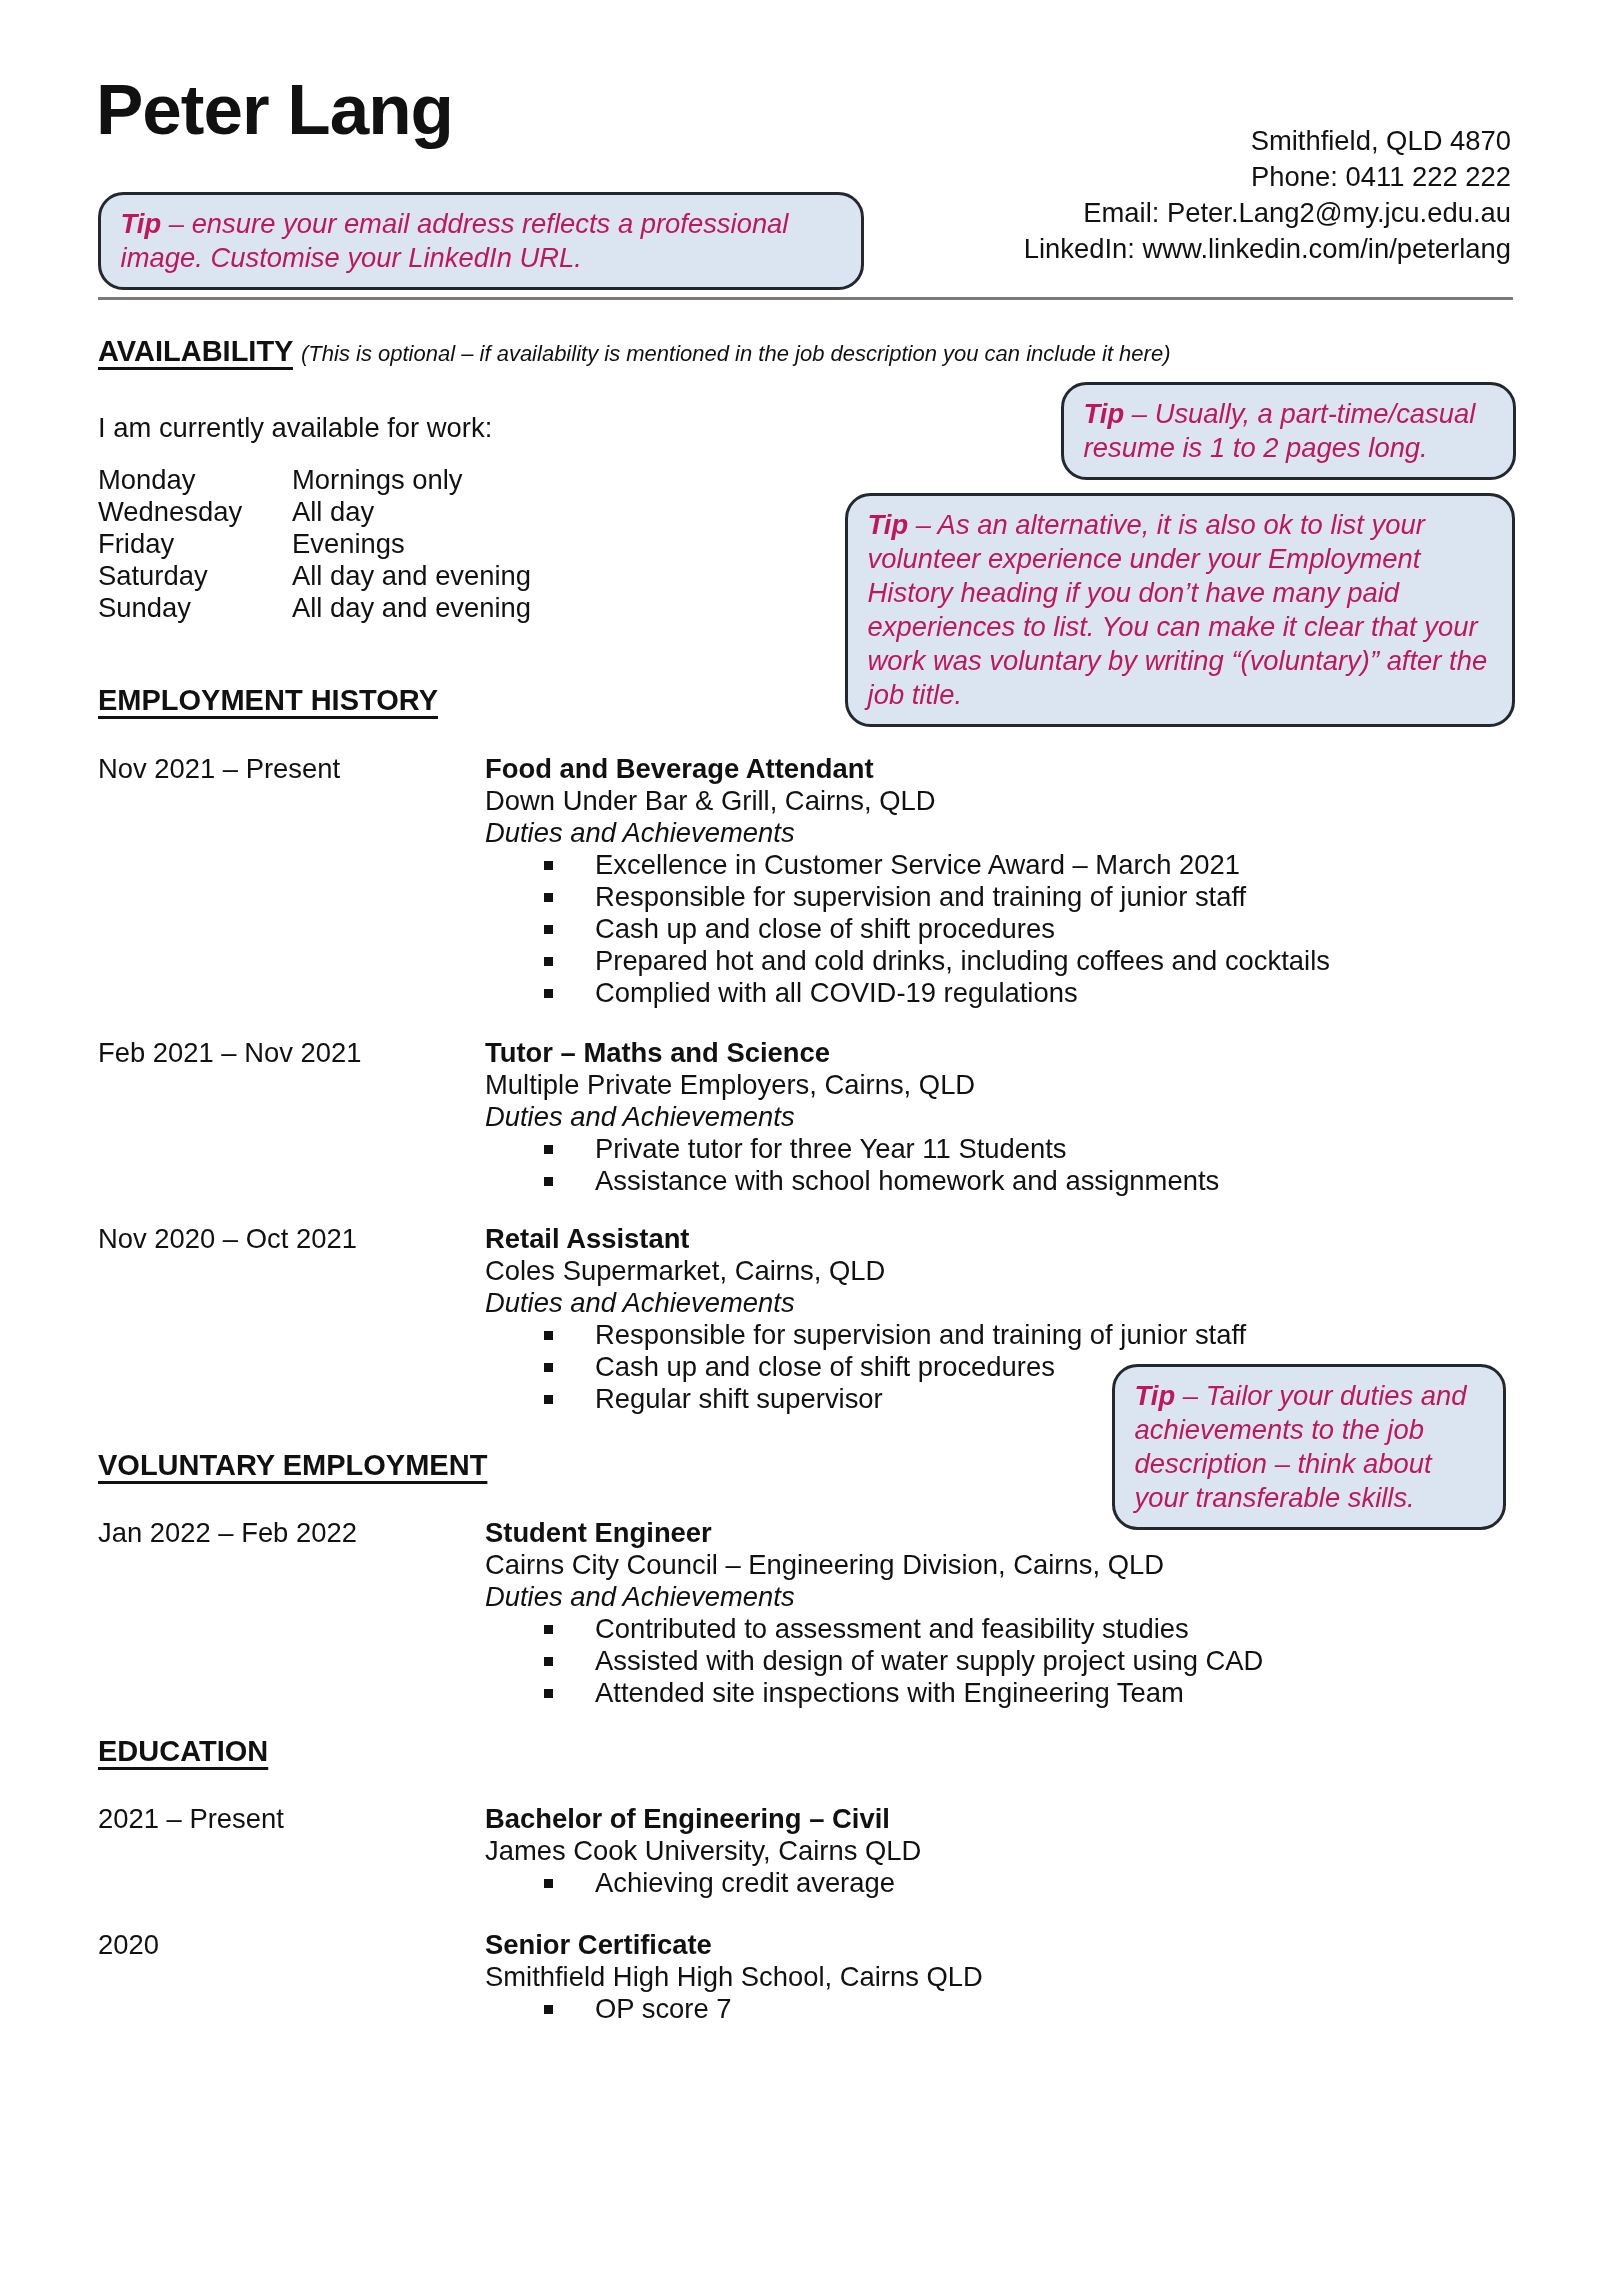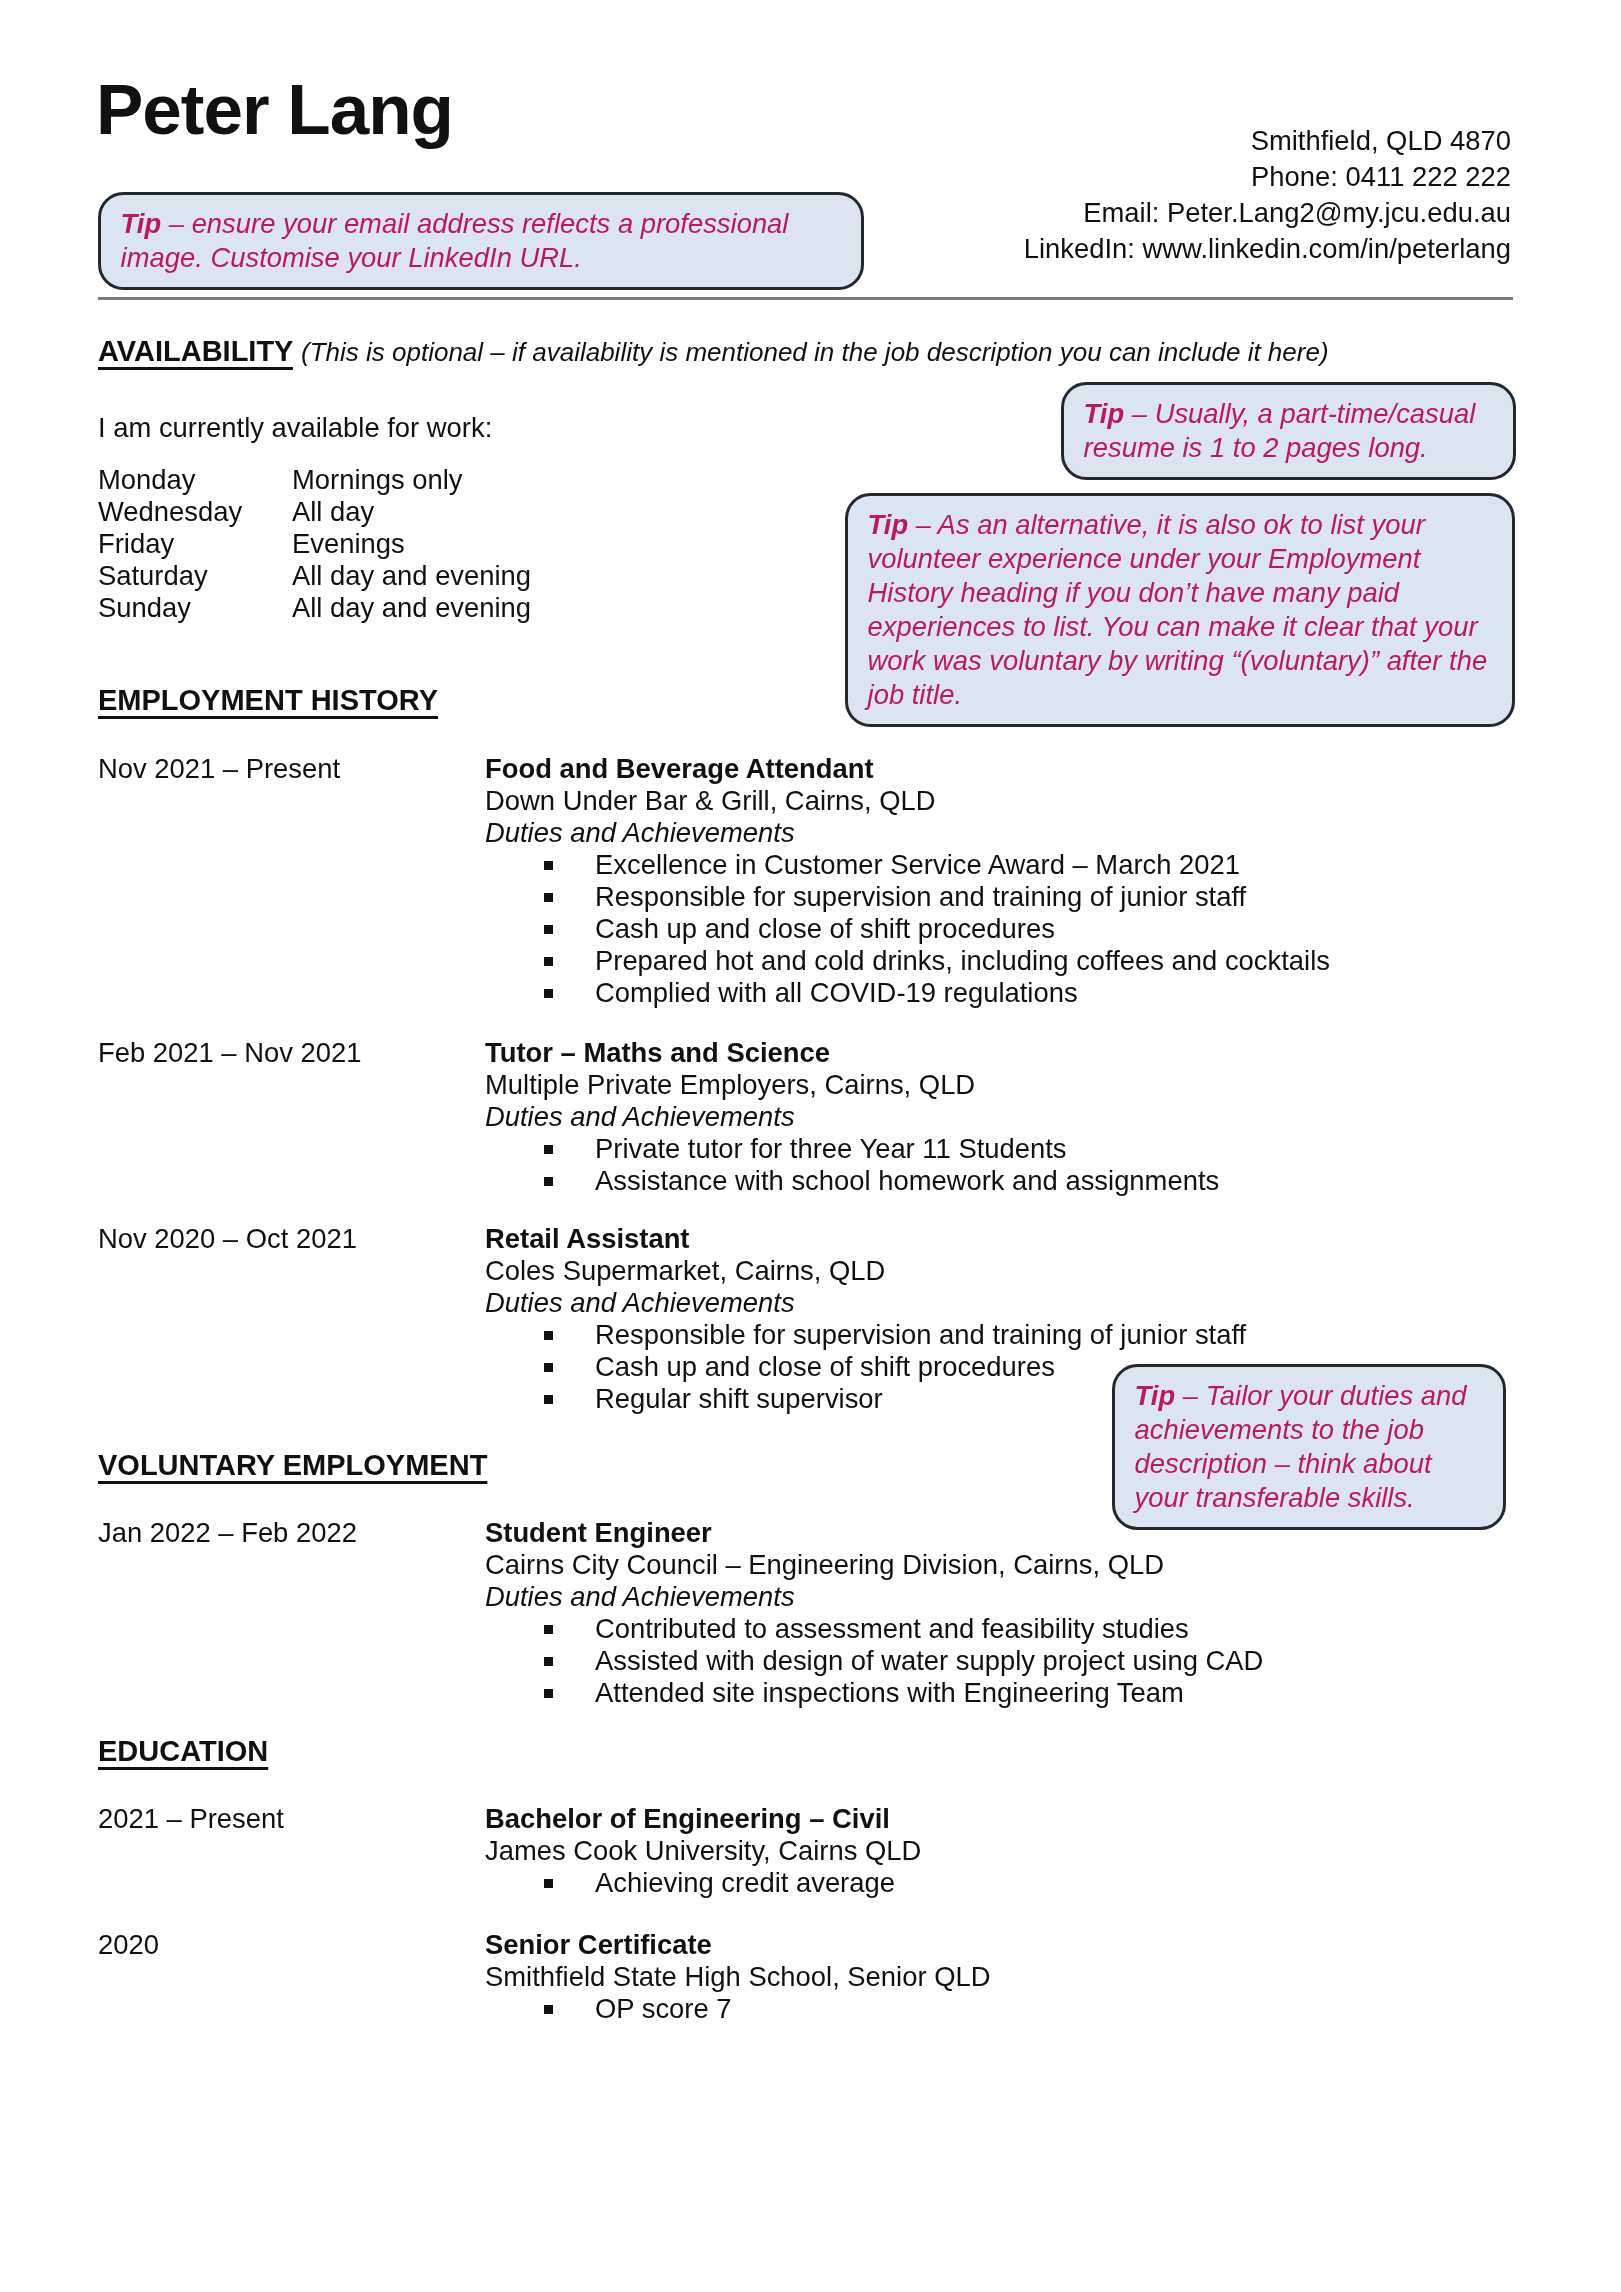--- a/index.html
+++ b/index.html
@@ -47,21 +47,21 @@
     font-size:29px;line-height:33px;
     margin:0;
   }
   .heading-text{
     font-weight:bold;
     text-decoration:underline;
     text-decoration-thickness:2.9px;
     text-underline-offset:5.9px;
   }
   .heading-note{
-    font-style:italic;font-weight:normal;font-size:26px;
+    font-style:italic;font-weight:normal;font-size:22px;
   }
   .body-text{font-size:27.4px;line-height:32px;}
   .avail-table{left:98px;top:464px;font-size:27.4px;line-height:32px;}
   .avail-row{display:grid;grid-template-columns:194px auto;}
   .job{
     position:absolute;left:98px;width:1421px;
     font-size:27.4px;line-height:32px;
   }
   .job .dates{position:absolute;left:0;top:0;white-space:nowrap;}
   .job .content{margin-left:387px;}
@@ -204,21 +204,21 @@
       <div class="job-title">Bachelor of Engineering – Civil</div>
       <div>James Cook University, Cairns QLD</div>
       <div class="bullet"><span>Achieving credit average</span></div>
     </div>
   </section>
 
   <section class="job" style="top:1929px">
     <div class="dates">2020</div>
     <div class="content">
       <div class="job-title">Senior Certificate</div>
-      <div>Smithfield State High School, Senior QLD</div>
+      <div>Smithfield High High School, Cairns QLD</div>
       <div class="bullet"><span>OP score 7</span></div>
     </div>
   </section>
 
   <div class="abs footer">Resume – Peter Lang</div>
 
 </div>
 
 
 </body></html>

